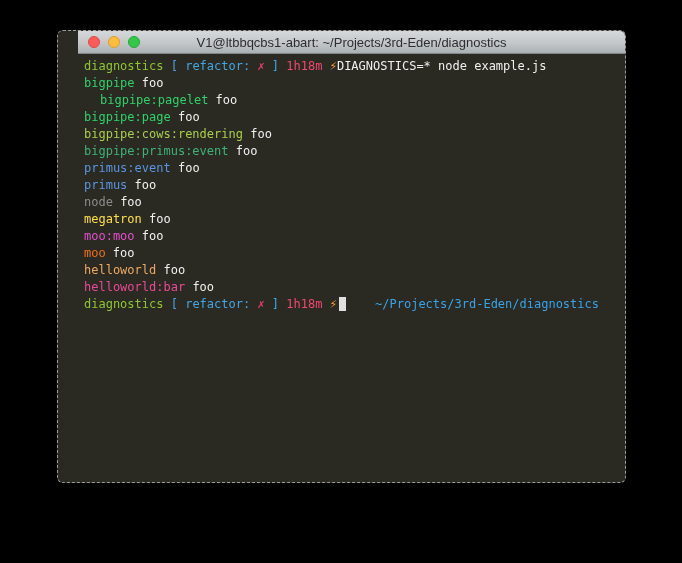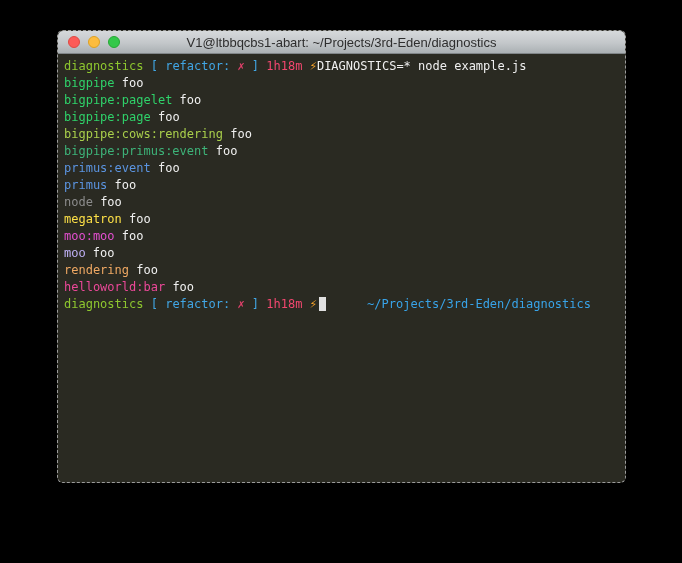--- a/index.html
+++ b/index.html
@@ -21,20 +21,21 @@
     position: absolute;
     left: 57px;
     top: 30px;
     width: 569px;
     height: 453px;
     border-radius: 6px;
     overflow: hidden;
     border: 1px dashed #9b9b9b;
     box-sizing: border-box;
     background: var(--term-bg, #2a2a22);
+    padding-left: 20px;
   }
   .titlebar {
     position: relative;
     height: 22px;
     background: linear-gradient(to bottom, #d6d9db 0%, #c3c7ca 55%, #aab0b3 100%);
     border-bottom: 1px solid #808588;
     display: flex;
     align-items: center;
   }
   .lights {
@@ -70,21 +71,21 @@
     font-size: 12px;
     line-height: 17px;
   }
   .line {
     position: relative;
     height: 17px;
     white-space: pre;
   }
   .line .right {
     position: absolute;
-    right: 28px;
+    right: 20px;
     top: 0;
     white-space: pre;
   }
   .cursor {
     display: inline-block;
     width: 7px;
     height: 14px;
     margin-left: 2px;
     vertical-align: text-bottom;
     background: #e0e0e0;
@@ -99,28 +100,28 @@
       <div class="lights">
         <span class="light red"></span>
         <span class="light yellow"></span>
         <span class="light green"></span>
       </div>
       <div class="title">V1@ltbbqcbs1-abart: ~/Projects/3rd-Eden/diagnostics</div>
     </div>
     <div class="screen" id="screen">
         <div class="line"><span style="color: rgb(142, 199, 47);">diagnostics </span><span style="color: rgb(65, 166, 229);">[ refactor: </span><span style="color: rgb(224, 64, 106);">✗</span><span style="color: rgb(65, 166, 229);"> ]</span><span style="color: rgb(240, 240, 240);"> </span><span style="color: rgb(242, 71, 111);">1h18m</span><span style="color: rgb(240, 240, 240);"> </span><span style="color: rgb(247, 164, 42);">⚡</span><span style="color: rgb(240, 240, 240);">DIAGNOSTICS=* node example.js</span></div>
         <div class="line"><span style="color: rgb(47, 210, 106);">bigpipe</span><span style="color: rgb(240, 240, 240);"> foo</span></div>
-        <div class="line"><span style="color: rgb(47, 210, 106);">bigpipe:pagelet</span><span style="color: rgb(240, 240, 240);"> foo</span></div>
+        <div class="line"><span style="color: rgb(47, 210, 106); margin-left: 16px;">bigpipe:pagelet</span><span style="color: rgb(240, 240, 240);"> foo</span></div>
         <div class="line"><span style="color: rgb(47, 210, 106); margin-top: 36px;">bigpipe:page</span><span style="color: rgb(240, 240, 240);"> foo</span></div>
         <div class="line"><span style="color: rgb(169, 207, 75);">bigpipe:cows:rendering</span><span style="color: rgb(240, 240, 240);"> foo</span></div>
         <div class="line"><span style="color: rgb(61, 179, 121);">bigpipe:primus:event</span><span style="color: rgb(240, 240, 240);"> foo</span></div>
         <div class="line"><span style="color: rgb(91, 148, 224);">primus:event</span><span style="color: rgb(240, 240, 240);"> foo</span></div>
         <div class="line"><span style="color: rgb(91, 148, 224);">primus</span><span style="color: rgb(240, 240, 240);"> foo</span></div>
         <div class="line"><span style="color: rgb(140, 140, 140);">node</span><span style="color: rgb(240, 240, 240);"> foo</span></div>
         <div class="line"><span style="color: #fde047;">megatron</span><span style="color: rgb(240, 240, 240);"> foo</span></div>
         <div class="line"><span style="color: rgb(228, 79, 208);">moo:moo</span><span style="color: rgb(240, 240, 240);"> foo</span></div>
-        <div class="line"><span style="color: #c4b5fd; font-family: Liberation Mono, monospace;">moo</span><span style="color: rgb(240, 240, 240);"> foo</span></div>
-        <div class="line"><span style="color: rgb(239, 168, 99);">rendering</span><span style="color: rgb(240, 240, 240);"> foo</span></div>
+        <div class="line"><span style="color: #f97316; font-family: Liberation Mono, monospace;">moo</span><span style="color: rgb(240, 240, 240);"> foo</span></div>
+        <div class="line"><span style="color: rgb(239, 168, 99);">helloworld</span><span style="color: rgb(240, 240, 240);"> foo</span></div>
         <div class="line"><span style="color: #ec4899;">helloworld:bar</span><span style="color: rgb(240, 240, 240);"> foo</span></div>
         <div class="line"><span style="color: rgb(142, 199, 47);">diagnostics </span><span style="color: rgb(65, 166, 229);">[ refactor: </span><span style="color: rgb(224, 64, 106);">✗</span><span style="color: rgb(65, 166, 229);"> ]</span><span style="color: rgb(240, 240, 240);"> </span><span style="color: rgb(242, 71, 111);">1h18m</span><span style="color: rgb(240, 240, 240);"> </span><span style="color: rgb(247, 164, 42);">⚡</span><span class="cursor" style="background: rgb(224, 224, 224);"></span><span class="right"><span style="color: rgb(56, 163, 232);">~/Projects/3rd-Eden/diagnostics</span></span></div>
       </div>
   </div>
 </div>
 
 </body></html>

